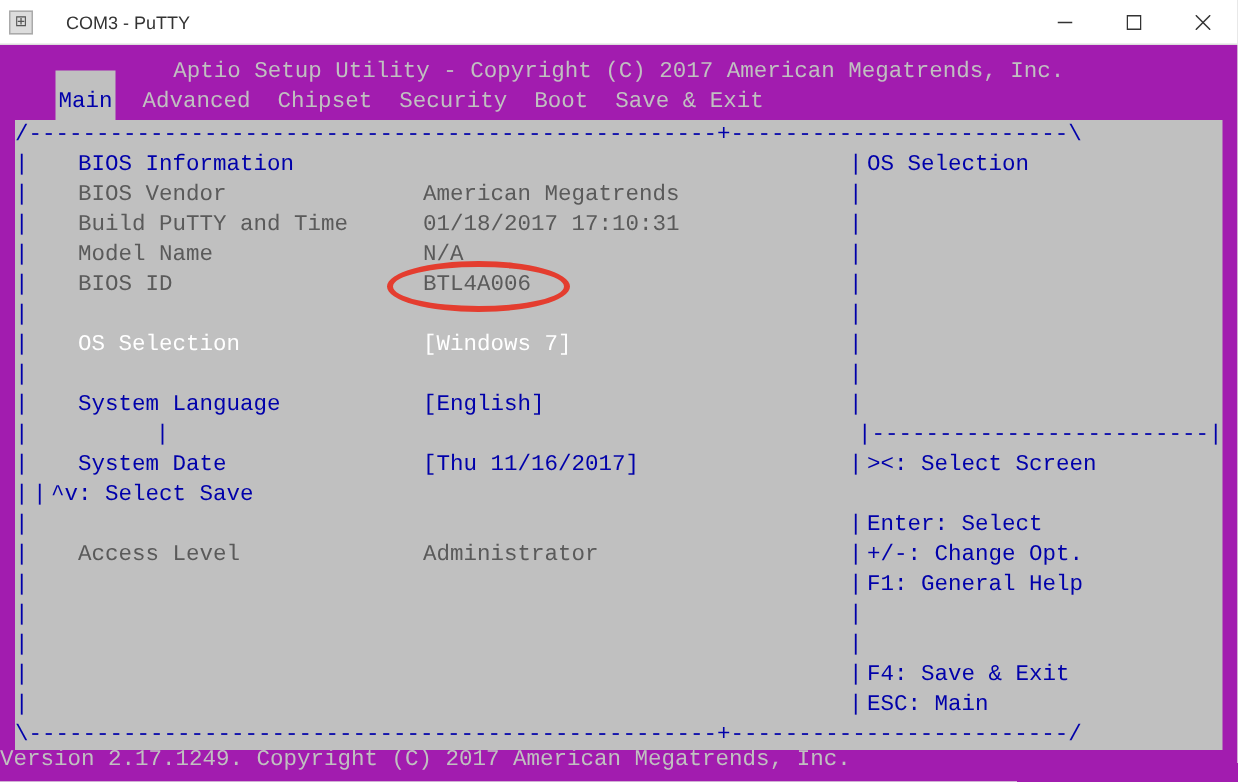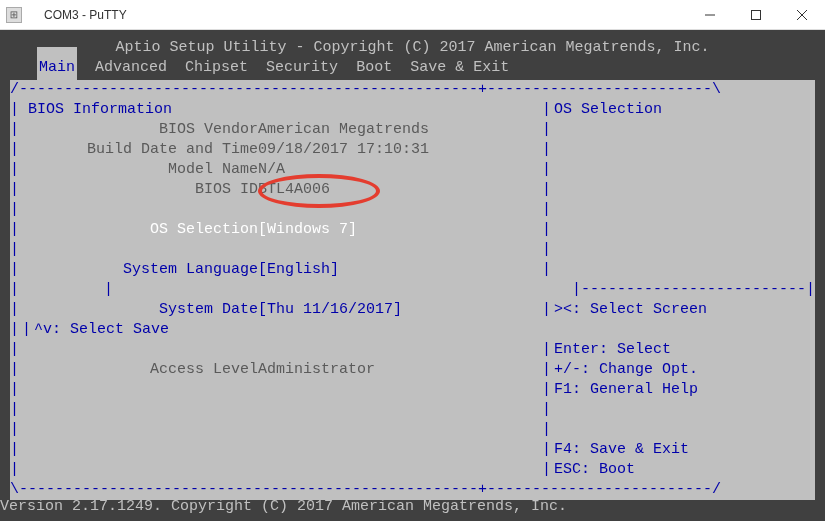--- a/index.html
+++ b/index.html
@@ -41,21 +41,21 @@
     align-items: center;
     justify-content: center;
     font-size: 12px;
     color: #333;
   }
   .titlebar .winbtn svg { width: 10px; height: 10px; }
 
   .terminal {
     position: absolute;
     top: 30px; left: 0; right: 0; bottom: 0;
-    background: #404040;
+    background: #a21caf;
     padding: 8px 10px 4px 10px;
     font-family: "Consolas", "Courier New", monospace;
     font-size: 15px;
     line-height: 20px;
     color: #fff;
   }
   .header-line {
     text-align: center;
     color: #c0c0c0;
     white-space: pre;
@@ -76,28 +76,28 @@
     margin-top: 2px;
     min-height: 396px;
     position: relative;
     font-family: "Consolas", "Courier New", monospace;
     border: 0;
   }
   .content .row {
     display: flex;
     white-space: pre;
   }
-  .content .left { width: 520px; padding-left: 6px; }
+  .content .left { width: 520px; padding-left: 6px; margin-left: 24px; }
   .content .sep { width: 12px; color: #0000aa; }
   .content .right { flex: 1; }
   .dashed { color: #0000aa; letter-spacing: 0; }
   .gray { color: #5a5a5a; }
   .blue { color: #0000aa; }
   .white { color: #ffffff; }
-  .field-label { display: inline-block; width: 230px; text-align: right; }
+  .field-label { display: inline-block; width: 230px; }
   .cursor-block { background: #00d000; }
 
   .annotation {
     position: absolute;
     border: 4px solid #e43d2f;
     border-radius: 50%;
     width: 122px;
     height: 34px;
     left: 258px;
     top: 144px;
@@ -152,21 +152,21 @@
     </div>
 
     <div class="row">
       <span class="sep">|</span>
       <span class="left"><span class="gray field-label">BIOS Vendor</span><span class="gray">American Megatrends</span></span>
       <span class="sep">|</span><span class="right"></span>
     </div>
 
     <div class="row">
       <span class="sep">|</span>
-      <span class="left"><span class="gray field-label">Build Date and Time</span><span class="gray">09/18/2017 17:10:31</span></span>
+      <span class="left"><span class="gray field-label">Build PuTTY and Time</span><span class="gray">01/18/2017 17:10:31</span></span>
       <span class="sep">|</span><span class="right"></span>
     </div>
 
     <div class="row">
       <span class="sep">|</span>
       <span class="left"><span class="gray field-label">Model Name</span><span class="gray">N/A</span></span>
       <span class="sep">|</span><span class="right"></span>
     </div>
 
     <div class="row">
@@ -212,21 +212,21 @@
       <span class="sep">|</span>
       <span class="left"><span class="gray field-label">Access Level</span><span class="gray">Administrator</span></span>
       <span class="sep">|</span>
       <span class="right blue">+/-: Change Opt.</span>
     </div>
 
     <div class="row"><span class="sep">|</span><span class="left"></span><span class="sep">|</span><span class="right blue">F1: General Help</span></div>
     <div class="row"><span class="sep">|</span><span class="left"></span><span class="sep">|</span></div>
     <div class="row"><span class="sep">|</span><span class="left"></span><span class="sep">|</span></div>
     <div class="row"><span class="sep">|</span><span class="left"></span><span class="sep">|</span><span class="right blue">F4: Save &amp; Exit</span></div>
-    <div class="row"><span class="sep">|</span><span class="left"></span><span class="sep">|</span><span class="right blue">ESC: Boot</span></div>
+    <div class="row"><span class="sep">|</span><span class="left"></span><span class="sep">|</span><span class="right blue">ESC: Main</span></div>
 
     <div class="row dashed">\---------------------------------------------------+-------------------------/</div>
   </div>
 
   <div class="footer-line">Version 2.17.1249. Copyright (C) 2017 American Megatrends, Inc.</div>
 
   <div class="annotation"></div>
 </div>
 
 </body></html>

